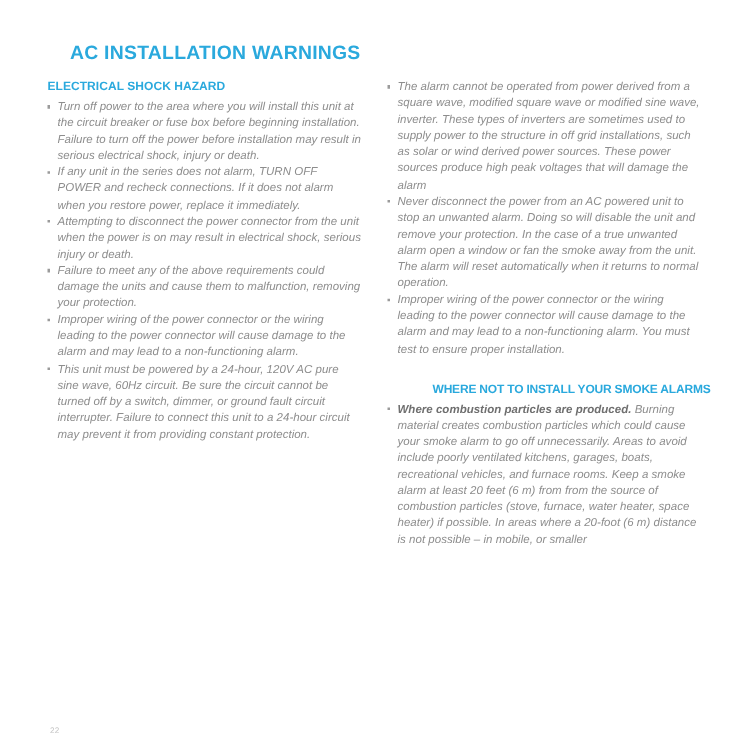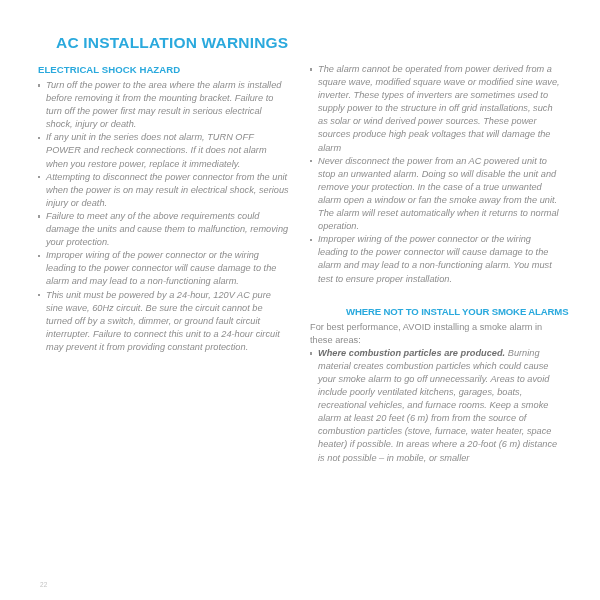--- a/index.html
+++ b/index.html
@@ -123,41 +123,40 @@
 <div class="page">
 
   <div class="page-title">AC INSTALLATION WARNINGS</div>
 
   <div class="columns">
 
     <div class="col">
       <div class="section-heading">ELECTRICAL SHOCK HAZARD</div>
 
       <ul class="bullets">
-        <li>Turn off the power to the area where the alarm is installed before removing it from the mounting bracket. Failure to turn off the power first may result in serious electrical shock, injury or death.</li>
+        <li>Turn off power to the area where you will install this unit at the circuit breaker or fuse box before beginning installation. Failure to turn off the power before installation may result in serious electrical shock, injury or death.</li>
         <li>If any unit in the series does not alarm, TURN OFF POWER and recheck connections. If it does not alarm when you restore power, replace it immediately.</li>
         <li>Attempting to disconnect the power connector from the unit when the power is on may result in electrical shock, serious injury or death.</li>
         <li>Failure to meet any of the above requirements could damage the units and cause them to malfunction, removing your protection.</li>
         <li>Improper wiring of the power connector or the wiring leading to the power connector will cause damage to the alarm and may lead to a non-functioning alarm.</li>
         <li>This unit must be powered by a 24-hour, 120V AC pure sine wave, 60Hz circuit. Be sure the circuit cannot be turned off by a switch, dimmer, or ground fault circuit interrupter. Failure to connect this unit to a 24-hour circuit may prevent it from providing constant protection.</li>
       </ul>
     </div>
 
     <div class="col">
       <ul class="bullets">
         <li>The alarm cannot be operated from power derived from a square wave, modified square wave or modified sine wave, inverter. These types of inverters are sometimes used to supply power to the structure in off grid installations, such as solar or wind derived power sources. These power sources produce high peak voltages that will damage the alarm</li>
         <li>Never disconnect the power from an AC powered unit to stop an unwanted alarm. Doing so will disable the unit and remove your protection. In the case of a true unwanted alarm open a window or fan the smoke away from the unit. The alarm will reset automatically when it returns to normal operation.</li>
         <li>Improper wiring of the power connector or the wiring leading to the power connector will cause damage to the alarm and may lead to a non-functioning alarm. You must test to ensure proper installation.</li>
       </ul>
 
       <div class="spacer-block"></div>
 
       <div class="section-heading tight">WHERE NOT TO INSTALL YOUR SMOKE ALARMS</div>
 
-      <p class="lead">For best performance, AVOID installing a smoke alarm in these areas:</p>
 
       <ul class="bullets">
         <li><span class="lead-bold">Where combustion particles are produced.</span><span> Burning material creates combustion particles which could cause your smoke alarm to go off unnecessarily. Areas to avoid include poorly ventilated kitchens, garages, boats, recreational vehicles, and furnace rooms. Keep a smoke alarm at least 20 feet (6 m) from from the source of combustion particles (stove, furnace, water heater, space heater) if possible. In areas where a 20-foot (6 m) distance is not possible – in mobile, or smaller</span></li>
       </ul>
     </div>
 
   </div>
 
   <div class="page-number">22</div>
 

